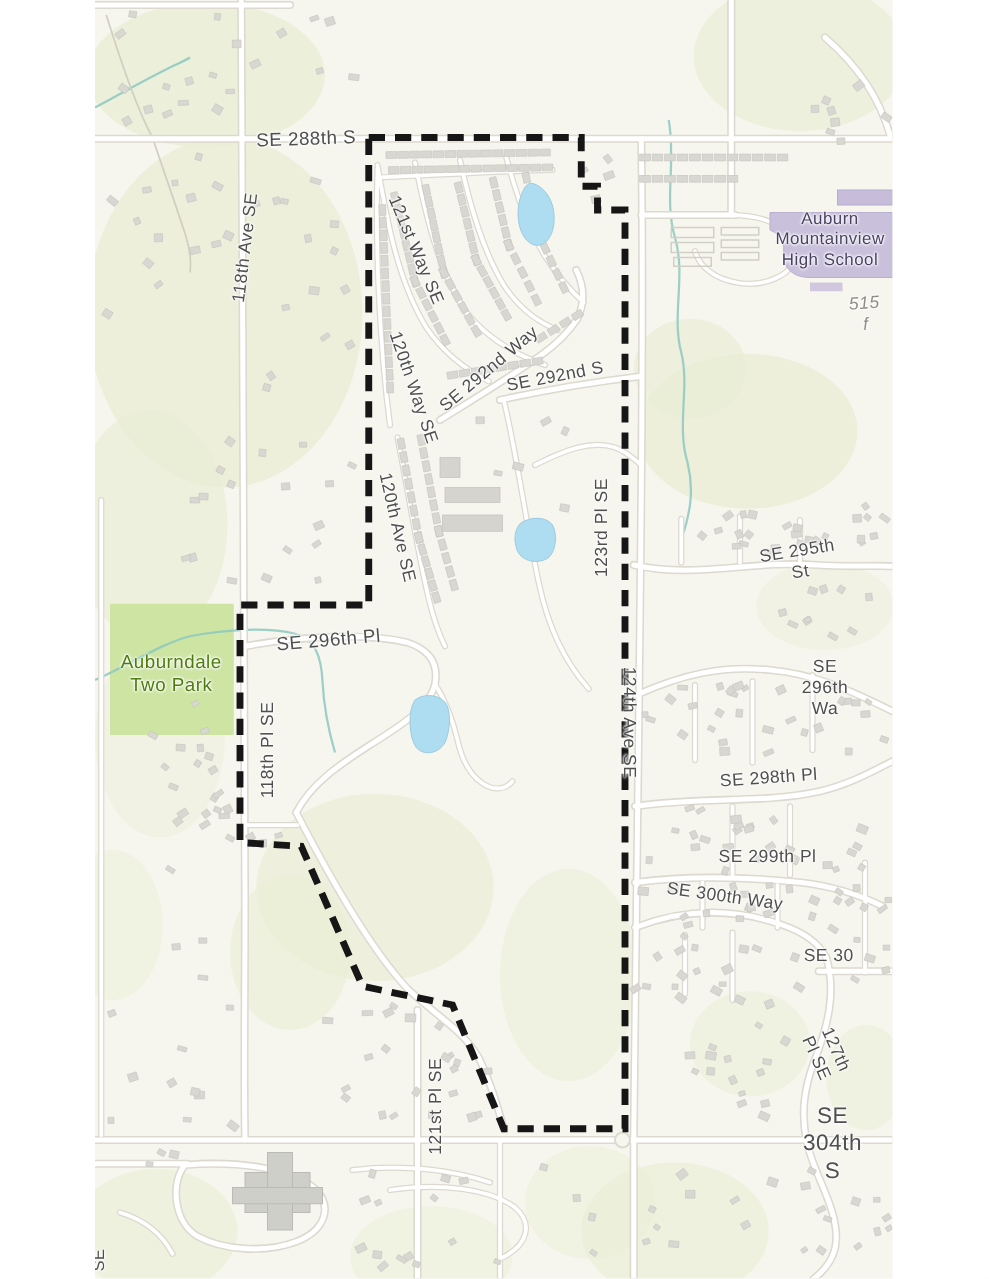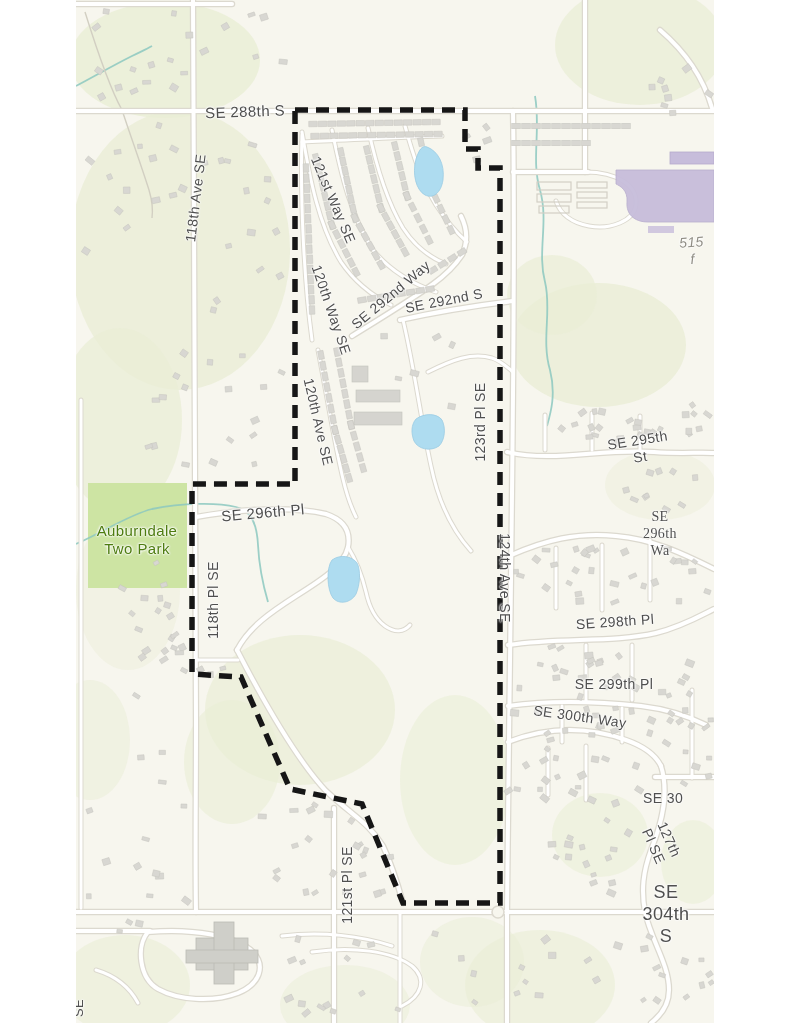--- a/index.html
+++ b/index.html
@@ -700,26 +700,29 @@
         <div class="maplabel street" style="left: 255px; top: 310px; font-size: 14px; transform: translate(-50%, -50%) rotate(71deg);">120th Way SE</div>
         <div class="maplabel street" style="left: 242px; top: 422px; font-size: 14px; transform: translate(-50%, -50%) rotate(77deg);">120th Ave SE</div>
         <div class="maplabel street" style="left: 315px; top: 295px; font-size: 14px; transform: translate(-50%, -50%) rotate(-40deg);">SE 292nd Way</div>
         <div class="maplabel street" style="left: 368px; top: 301px; font-size: 14px; transform: translate(-50%, -50%) rotate(-11deg);">SE 292nd S</div>
         <div class="maplabel street" style="left: 405px; top: 422px; font-size: 14px; transform: translate(-50%, -50%) rotate(-90deg);">123rd Pl SE</div>
         <div class="maplabel street" style="left: 428px; top: 578px; font-size: 14px; transform: translate(-50%, -50%) rotate(90deg);">124th Ave SE</div>
         <div class="maplabel street" style="left: 187px; top: 513px; font-size: 15px; transform: translate(-50%, -50%) rotate(-5deg);">SE 296th Pl</div>
         <div class="maplabel street" style="left: 138px; top: 600px; font-size: 14px; transform: translate(-50%, -50%) rotate(-90deg);">118th Pl SE</div>
         <div class="maplabel park" style="left: 61px; top: 540px; font-size: 15px; transform: translate(-50%, -50%) rotate(0deg);">Auburndale
 Two Park</div>
+        <div class="maplabel school" style="left: 588px; top: 192px; font-size: 13.5px; transform: translate(-50%, -50%) rotate(0deg);">Auburn
+Mountainview
+High School</div>
         <div class="maplabel distance" style="left: 616px; top: 251px; font-size: 14px; transform: translate(-50%, -50%) rotate(-4deg);">515 f</div>
         <div class="maplabel street" style="left: 563px; top: 449px; font-size: 14px; transform: translate(-50%, -50%) rotate(-9deg);">SE 295th St</div>
-        <div class="maplabel street" style="left: 584px; top: 534px; font-size: 14px; transform: translate(-50%, -50%) rotate(0deg); font-family: Liberation Serif, serif;">SE 296th Wa</div>
+        <div class="maplabel street" style="left: 584px; top: 550px; font-size: 14px; transform: translate(-50%, -50%) rotate(0deg);">SE 296th Wa</div>
         <div class="maplabel street" style="left: 539px; top: 622px; font-size: 14px; transform: translate(-50%, -50%) rotate(-4deg);">SE 298th Pl</div>
         <div class="maplabel street" style="left: 526px; top: 685px; font-size: 14px; transform: translate(-50%, -50%) rotate(0deg); margin-left: 12px;">SE 299th Pl</div>
         <div class="maplabel street" style="left: 504px; top: 717px; font-size: 14px; transform: translate(-50%, -50%) rotate(8deg);">SE 300th Way</div>
-        <div class="maplabel street" style="left: 587px; top: 764px; font-size: 14px; transform: translate(-50%, -50%) rotate(0deg); margin-top: 35px;">SE 30</div>
+        <div class="maplabel street" style="left: 587px; top: 764px; font-size: 14px; transform: translate(-50%, -50%) rotate(0deg);">SE 30</div>
         <div class="maplabel street" style="left: 585px; top: 843px; font-size: 14px; transform: translate(-50%, -50%) rotate(66deg);">127th Pl SE</div>
         <div class="maplabel street" style="left: 590px; top: 915px; font-size: 18px; transform: translate(-50%, -50%) rotate(0deg);">SE 304th S</div>
         <div class="maplabel street" style="left: 272px; top: 885px; font-size: 14px; transform: translate(-50%, -50%) rotate(-90deg);">121st Pl SE</div>
         <div class="maplabel street" style="left: 3px; top: 1008px; font-size: 13px; transform: translate(-50%, -50%) rotate(-90deg);">SE</div>
       </div>
   </div>
 </div>
 
 </body></html>

